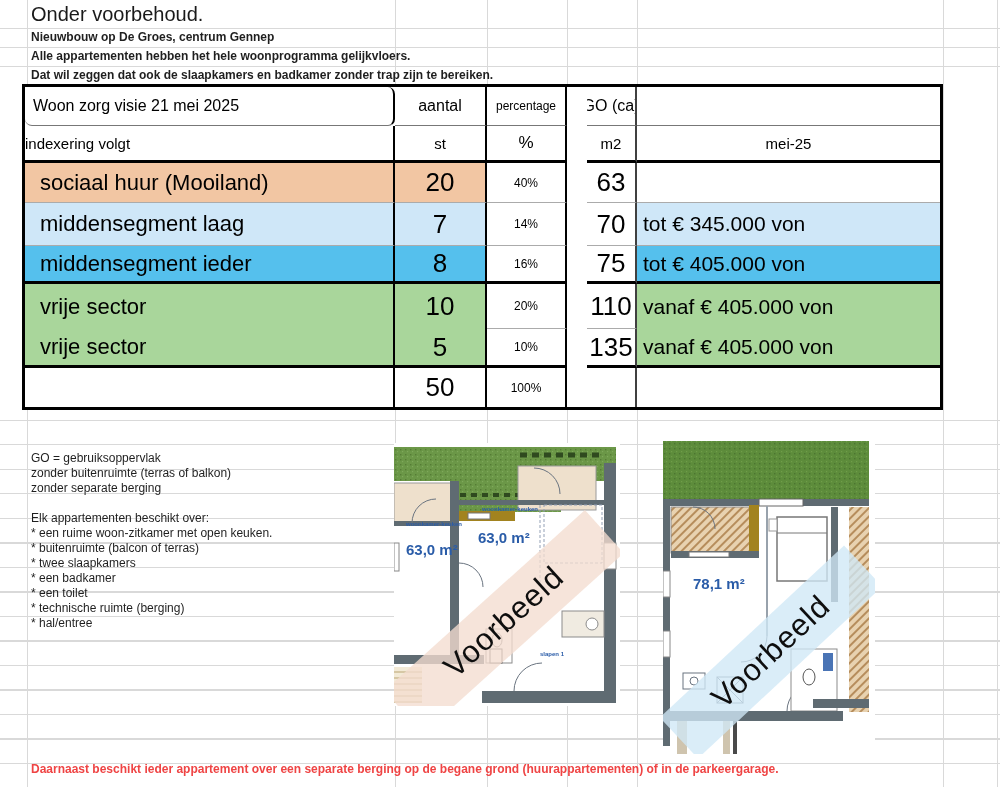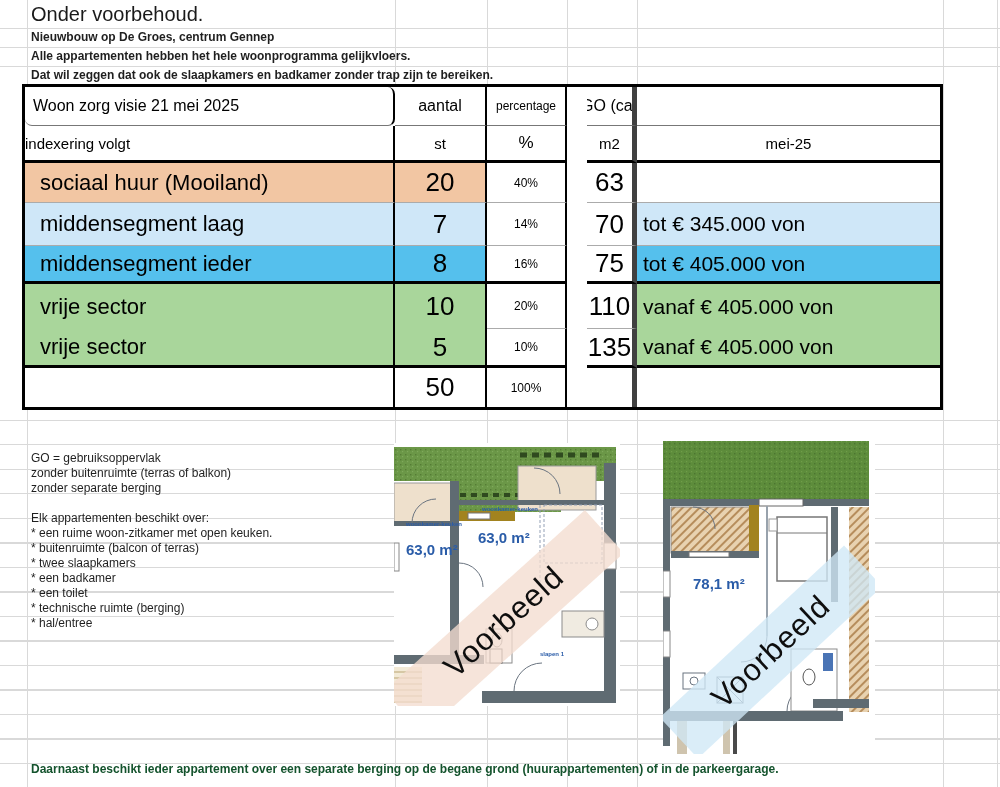--- a/index.html
+++ b/index.html
@@ -15,40 +15,40 @@
   
   .title{position:absolute;left:31px;top:3px;font-size:20px;font-weight:500;color:#1a1a1a;z-index:1;white-space:nowrap;}
   .introline{position:absolute;left:31px;font-size:12px;font-weight:600;color:#1f1f1f;z-index:1;white-space:nowrap;}
   
   .wtable{position:absolute;left:22px;top:84px;width:921px;height:326px;box-sizing:border-box;
     border:3px solid #000;background:#fff;display:grid;z-index:2;
     grid-template-columns:370px 92px 80px 70px 1fr;
     grid-template-rows:39px 37px 40px 43px 38px 45px 39px 1fr;}
   .cell{display:flex;align-items:center;box-sizing:border-box;border-right:2px solid #000;
     overflow:hidden;white-space:nowrap;background:#fff;}
-  .cell.c-go{border-right:5px solid #404040;margin-left:20px;}
+  .cell.c-go{border-right:2px solid #404040;margin-left:20px;}
   .cell.c-pri{border-right:none;}
   .bbh{border-bottom:1px solid #777;}
   .bbT{border-bottom:3px solid #000;}
   .bb1{border-bottom:1px solid #ababab;}
   .h1l{font-size:16px;padding-left:8px;border-radius:7px;}
   .h1c{font-size:16px;justify-content:center;}
   .h1p{font-size:12px;justify-content:center;}
   .h1pr{font-size:15px;justify-content:center;margin-top:38px;}
   .h2l{font-size:15px;padding-left:0;}
   .h2c{font-size:15px;justify-content:center;}
   .h2b{font-size:17px;justify-content:center;}
   .lab{font-size:22px;padding-left:15px;}
   .num{font-size:26px;justify-content:center;}
   .pct{font-size:12px;justify-content:center;}
   .prijs{font-size:21px;padding-left:6px;}
   
   .notes{position:absolute;left:31px;top:446px;z-index:1;}
   .noteline{height:15px;line-height:24.5px;font-size:12px;font-weight:400;color:#1f1f1f;white-space:nowrap;}
-  .footer{position:absolute;left:31px;top:762px;font-size:12px;font-weight:600;color:#14532d;z-index:1;white-space:nowrap;}
+  .footer{position:absolute;left:31px;top:762px;font-size:12px;font-weight:600;color:#ef4444;z-index:1;white-space:nowrap;}
   
   .plan{position:absolute;background:#fff;overflow:hidden;z-index:3;}
   .plan-left{left:394px;top:443px;width:226px;height:263px;}
   .plan-right{left:663px;top:441px;width:212px;height:313px;}
   .plan svg{position:absolute;left:0;top:0;}
   .rmlabel{position:absolute;font-size:6px;font-weight:700;color:#2a5ca8;z-index:4;white-space:nowrap;}
   .arealabel{position:absolute;font-size:15px;font-weight:700;color:#2a5ca8;z-index:4;white-space:nowrap;}
   .watermark{position:absolute;display:flex;align-items:center;justify-content:center;
     font-size:31px;color:#0e0e0e;z-index:5;letter-spacing:1px;}
   .wm-left{left:-25px;top:150px;width:270px;height:58px;background:rgba(244,221,207,0.78);transform:rotate(-42deg);}

